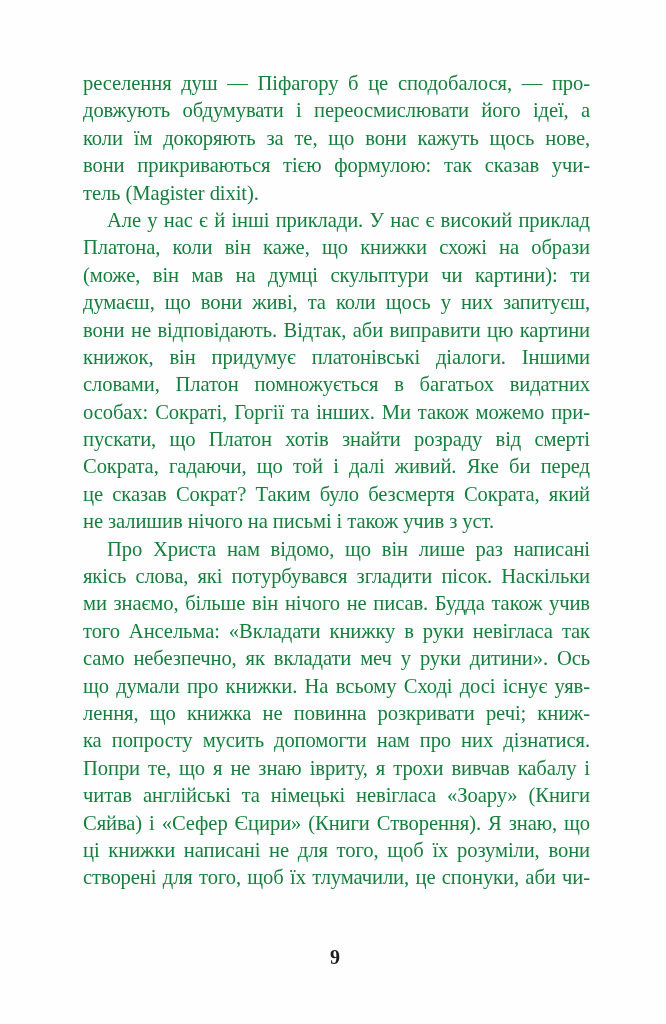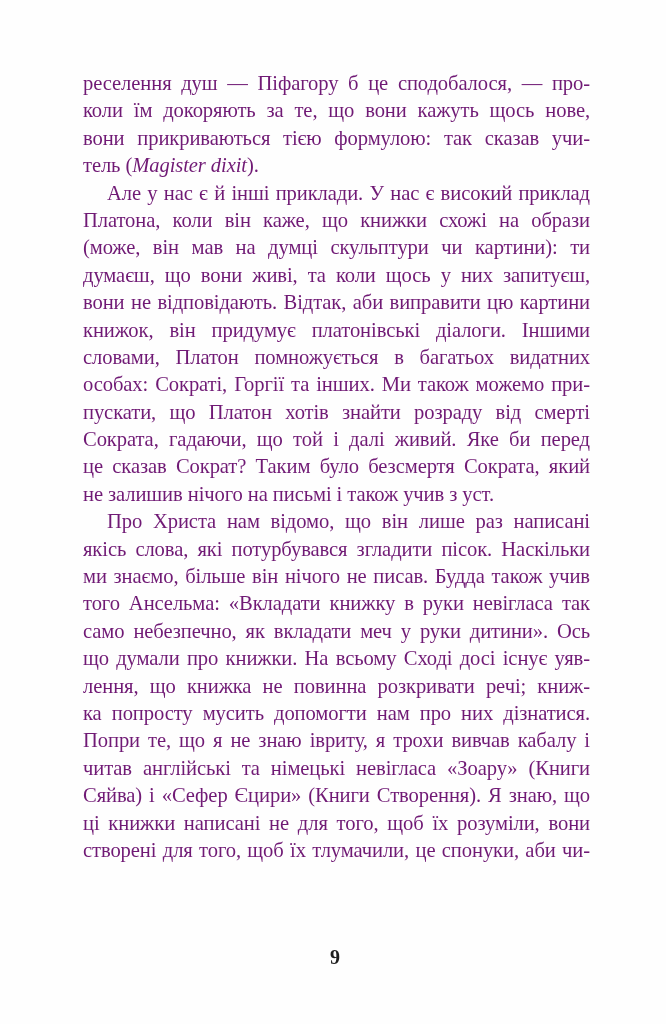--- a/index.html
+++ b/index.html
@@ -3,44 +3,45 @@
 <meta charset="utf-8">
 <style>
   html, body { margin: 0; padding: 0; background: #ffffff; }
   body { width: 666px; height: 1024px; position: relative; overflow: hidden; }
   .page {
     position: absolute; left: 0; top: 0; width: 666px; height: 1024px; background: #fefefe;
   }
   .text-block {
     position: absolute; left: 83px; top: 70px; width: 507px;
     font-family: "Liberation Serif", "DejaVu Serif", serif;
-    font-size: 20.6px; line-height: 27.4px; color: #701a75;
+    font-size: 20.6px; line-height: 27.4px; color: #15803d;
     letter-spacing: -0.1px;
   }
   .line {
     display: block; white-space: nowrap; text-align: justify; text-align-last: justify;
     height: 27.4px; overflow: visible;
   }
   .line.last { text-align-last: left; }
   .line.indent { padding-left: 24px; }
-  .italic { font-style: italic; }
+  .italic { }
   .page-number {
     position: absolute; left: 0; width: 666px; top: 946px; text-align: center;
     font-family: "Liberation Serif", "DejaVu Serif", serif; font-weight: bold; font-size: 20px; color: #1e1e1e;
     padding-left: 4px; box-sizing: border-box;
   }
 </style>
 </head>
 <body>
 
 <div class="page">
   <div class="text-block">
 
     <div>
       <span class="line">реселення душ — Піфагору б це сподобалося, — про-</span>
+      <span class="line">довжують обдумувати і переосмислювати його ідеї, а</span>
       <span class="line">коли їм докоряють за те, що вони кажуть щось нове,</span>
       <span class="line">вони прикриваються тією формулою: так сказав учи-</span>
       <span class="line last"><span>тель (</span><span class="italic">Magister dixit</span><span>).</span></span>
     </div>
 
     <div>
       <span class="line indent">Але у нас є й інші приклади. У нас є високий приклад</span>
       <span class="line">Платона, коли він каже, що книжки схожі на образи</span>
       <span class="line">(може, він мав на думці скульптури чи картини): ти</span>
       <span class="line">думаєш, що вони живі, та коли щось у них запитуєш,</span>

